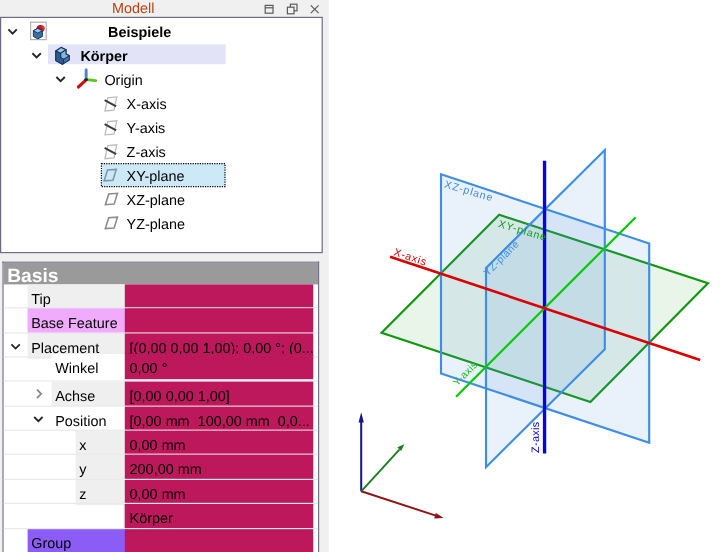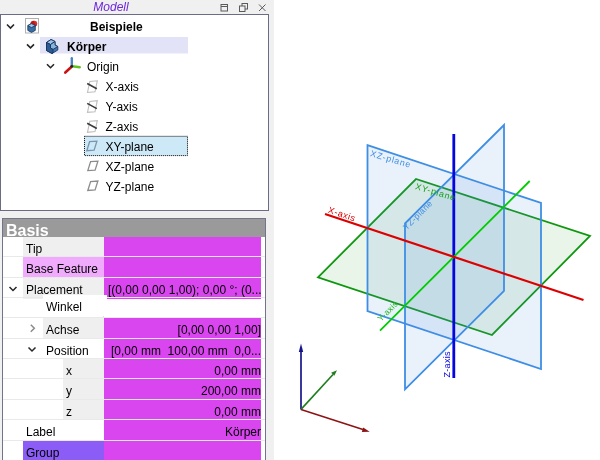--- a/index.html
+++ b/index.html
@@ -1,31 +1,31 @@
 <!DOCTYPE html>
 <html><head>
 <meta charset="utf-8">
 <style>
 html,body{margin:0;padding:0;}
 body{width:600px;height:460px;overflow:hidden;position:relative;
   font-family:"Liberation Sans",sans-serif;background:#fff;}
 #leftbg{position:absolute;left:0;top:0;width:274px;height:460px;background:#f0f0f0;}
 #title{position:absolute;left:0;top:1px;width:222px;height:14px;text-align:center;
-  font-size:12px;color:#6d28d9;line-height:13px;font-style:italic;}
+  font-size:12px;color:#c2410c;line-height:13px;}
 #treebox{position:absolute;left:0;top:14px;width:267px;height:195px;
   background:#fff;border:1px solid #6b6b85;}
 .trow{position:absolute;font-size:12px;color:#000;white-space:nowrap;}
 #propbox{position:absolute;left:2px;top:218px;width:262px;height:242px;
   background:#fff;border:1px solid #73738c;border-bottom:none;}
 #basisbar{position:absolute;left:3px;top:219px;width:262px;height:18px;background:#9a9a9a;
   color:#fff;font-weight:bold;font-size:16px;line-height:23px;padding-left:3px;box-sizing:border-box;}
 .prow{position:absolute;left:3px;width:312px;height:21px;font-size:12px;line-height:20px;
   color:#000;white-space:nowrap;}
 .pname{position:absolute;top:0;height:21px;line-height:24px;overflow:hidden;}
-.pval{position:absolute;left:101px;top:0;width:153px;height:21px;line-height:24px;padding-left:4px;overflow:hidden;background:#d946ef;text-align:right;}
+.pval{position:absolute;left:101px;top:0;width:153px;height:21px;line-height:24px;padding-left:4px;overflow:hidden;background:#be185d;}
 .gline{position:absolute;left:3px;width:262px;height:1px;background:#e9e9e9;}
 .vline{position:absolute;left:103px;top:237px;width:1px;height:223px;background:#dcdcdc;}
 svg{position:absolute;left:0;top:0;}
 </style>
 </head>
 <body>
 <div id="leftbg"></div>
 <div id="title">Modell</div>
 <div id="treebox"></div>
 <div id="propbox"></div>
@@ -152,20 +152,21 @@
       <div class="pval"></div>
     </div>
 <div class="gline" style="top:276.70px;"></div>
 <div class="prow" style="top:277.70px;">
       <div class="pname" style="left:20px;width:81px;background:#efefef;padding-left:3px;">Placement</div>
       <div class="pval">[(0,00 0,00 1,00); 0,00 °; (0...</div>
     </div>
 <div class="gline" style="top:297.05px;"></div>
 <div class="prow" style="top:295px;">
       <div class="pname" style="left:40px;width:61px;background:#ffffff;padding-left:3px;">Winkel</div>
+      <div class="pval">0,00 °</div>
     </div>
 <div class="gline" style="top:317.40px;"></div>
 <div class="prow" style="top:318.40px;">
       <div class="pname" style="left:40px;width:61px;background:#efefef;padding-left:3px;">Achse</div>
       <div class="pval">[0,00 0,00 1,00]</div>
     </div>
 <div class="gline" style="top:337.75px;"></div>
 <div class="prow" style="top:338.75px;padding-left:15px;">
       <div class="pname" style="left:40px;width:61px;background:#ffffff;padding-left:3px;">Position</div>
       <div class="pval">[0,00 mm&nbsp;&nbsp;100,00 mm&nbsp;&nbsp;0,0...</div>
@@ -180,21 +181,20 @@
       <div class="pname" style="left:60px;width:41px;background:#efefef;padding-left:3px;">y</div>
       <div class="pval">200,00 mm</div>
     </div>
 <div class="gline" style="top:398.80px;"></div>
 <div class="prow" style="top:399.80px;">
       <div class="pname" style="left:60px;width:41px;background:#efefef;padding-left:3px;">z</div>
       <div class="pval">0,00 mm</div>
     </div>
 <div class="gline" style="top:419.15px;"></div>
 <div class="prow" style="top:420.15px;">
-      <div class="pname" style="left:20px;width:81px;background:#ffffff;padding-left:3px;">Label</div>
       <div class="pval">Körper</div>
     </div>
 <div class="gline" style="top:439.50px;"></div>
 <div class="prow" style="top:440.50px;">
       <div class="pname" style="left:20px;width:81px;background:#8b5cf6;padding-left:3px;">Group</div>
       <div class="pval"></div>
     </div>
 <div class="gline" style="top:459.85px;"></div>
 </div>
 

